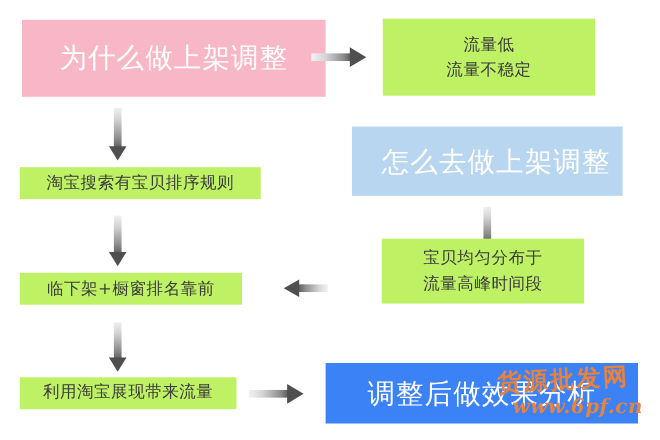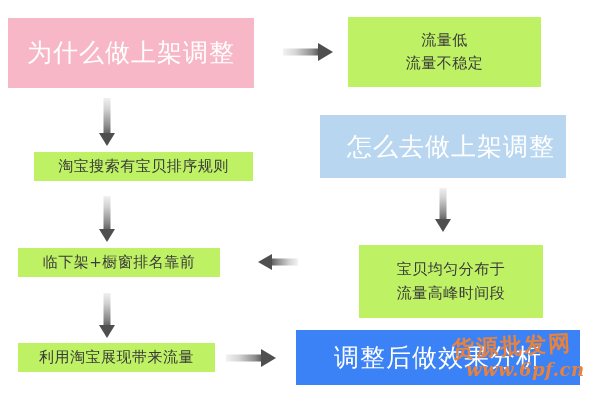--- a/index.html
+++ b/index.html
@@ -141,50 +141,50 @@
     margin-top: 5px;
     margin-left: 14px;
     white-space: nowrap;
   }
 </style>
 </head>
 <body>
 
 <div id="canvas">
 
-  <div class="node headline pink" style="left:8px; top:18px; width:246px; height:70px;">为什么做上架调整</div>
+  <div class="node headline pink" style="left:20px; top:18px; width:276px; height:70px;">为什么做上架调整</div>
 
   <div class="arrow right" style="left:283px; top:42px; width:50px; height:20px;">
     <span class="shaft-h"></span>
     <span class="head"></span>
   </div>
 
   <div class="node grey two-line" style="left:348px; top:17px; width:193px; height:70px;">流量低
 流量不稳定</div>
 
   <div class="arrow down" style="left:97px; top:98px; width:20px; height:48px;">
     <span class="shaft-v"></span>
     <span class="head"></span>
   </div>
 
   <div class="node headline blue" style="left:320px; top:115px; width:246px; height:63px;">怎么去做上架调整</div>
 
-  <div class="node grey" style="left:18px; top:152px; width:219px; height:29px;margin-left:16px;">淘宝搜索有宝贝排序规则</div>
+  <div class="node grey" style="left:18px; top:152px; width:219px; height:29px;">淘宝搜索有宝贝排序规则</div>
 
   <div class="arrow down" style="left:97px; top:196px; width:20px; height:46px;">
     <span class="shaft-v"></span>
     <span class="head"></span>
   </div>
 
   <div class="arrow down" style="left:433px; top:188px; width:20px; height:44px;">
     <span class="shaft-v"></span>
     <span class="head"></span>
   </div>
 
-  <div class="node grey two-line" style="left:347px; top:245px; width:184px; height:73px;margin-left:12px;">宝贝均匀分布于
+  <div class="node grey two-line" style="left:347px; top:217px; width:184px; height:59px;">宝贝均匀分布于
 流量高峰时间段</div>
 
   <div class="arrow left" style="left:258px; top:252px; width:40px; height:20px;">
     <span class="shaft-h"></span>
     <span class="head"></span>
   </div>
 
   <div class="node grey" style="left:18px; top:248px; width:202px; height:29px;">临下架+橱窗排名靠前</div>
 
   <div class="arrow down" style="left:97px; top:293px; width:20px; height:45px;">

